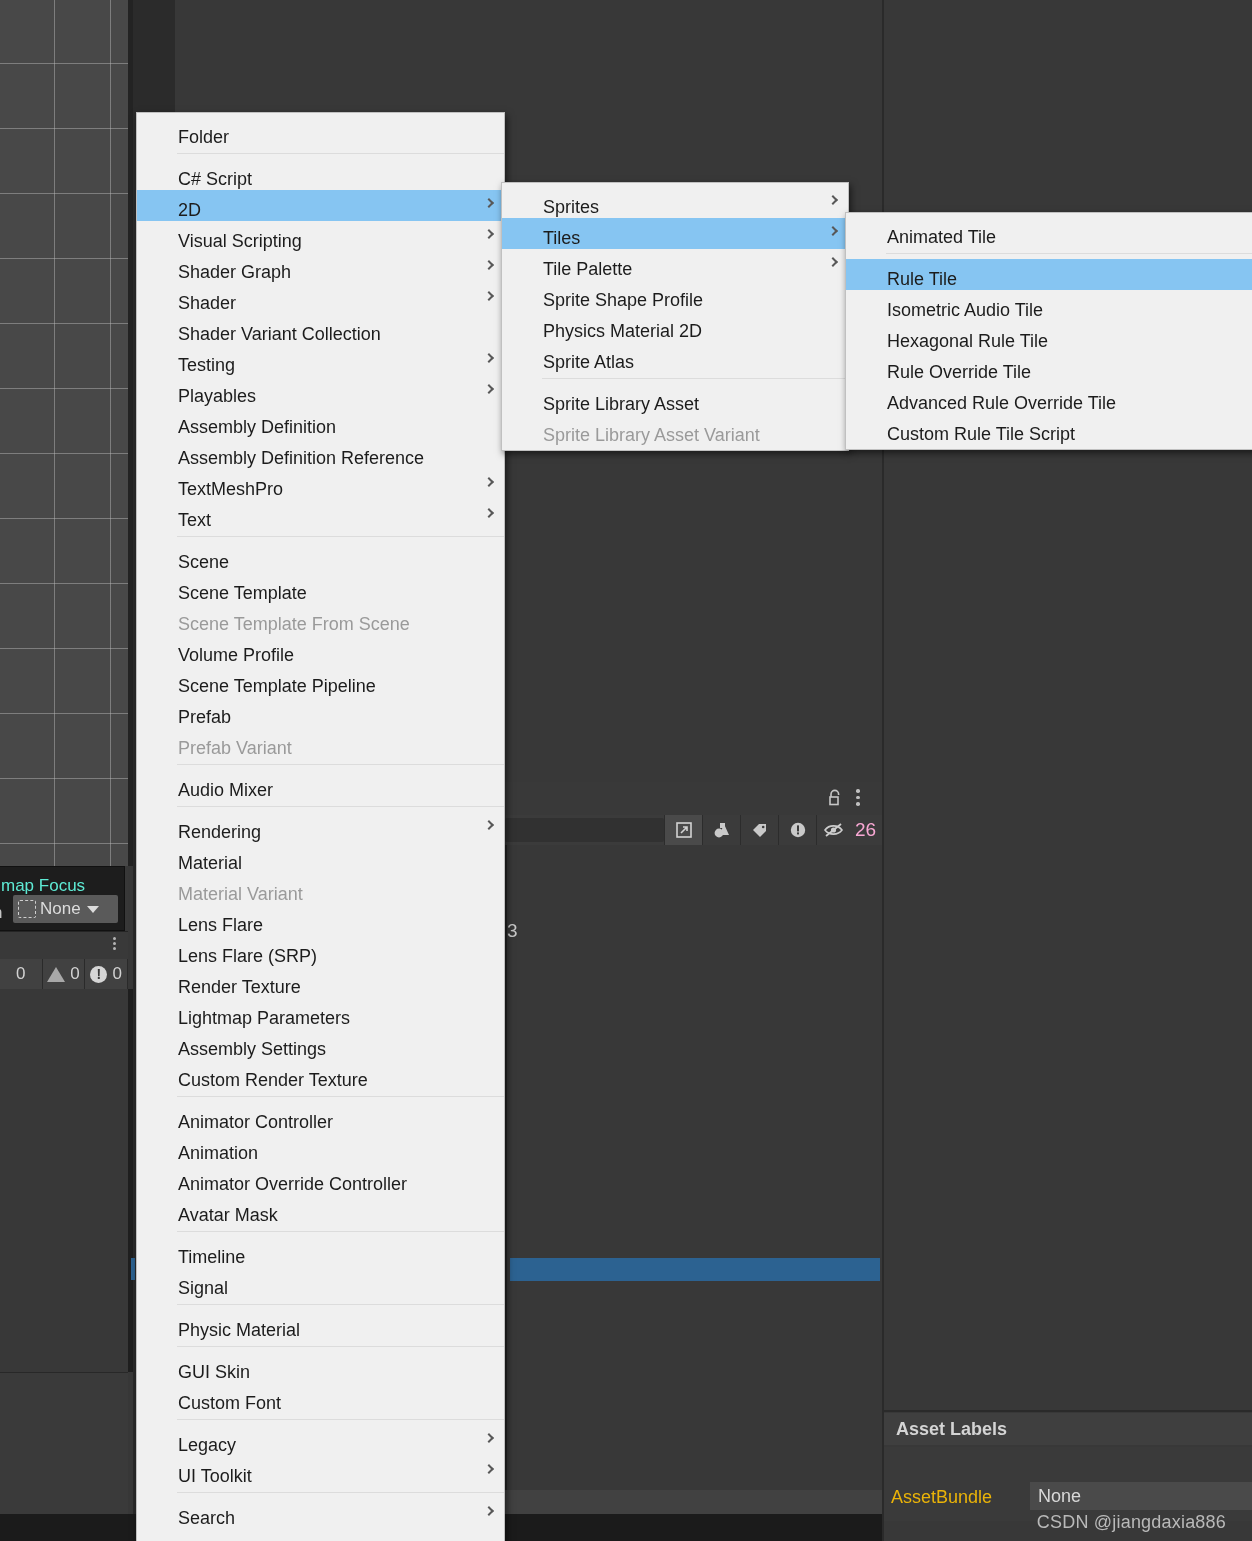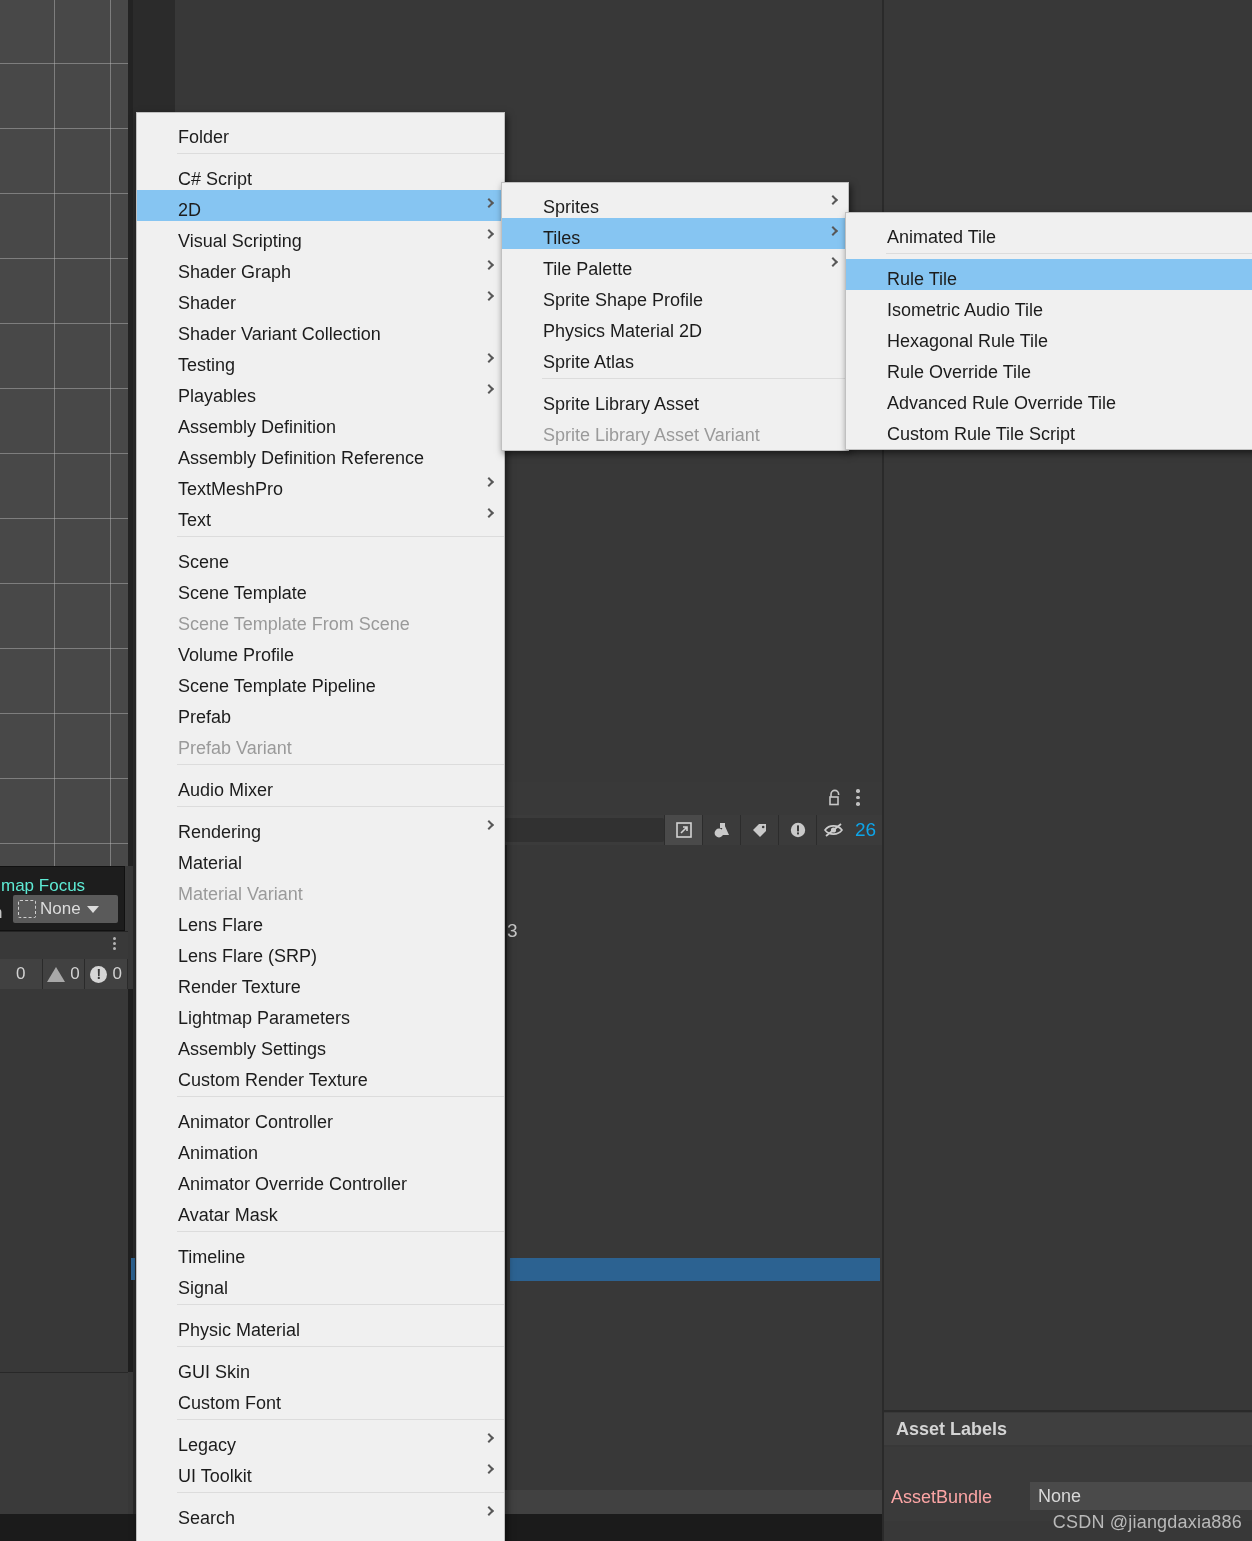--- a/index.html
+++ b/index.html
@@ -130,21 +130,21 @@
   }
   .tb-search {
     flex: 1; background: #313131; margin: 3px 0 3px 0; border-radius: 2px;
   }
   .tb-btn {
     width: 38px; border-left: 1px solid #2c2c2c;
     display: flex; align-items: center; justify-content: center;
     color: #c9c9c9;
   }
   .tb-btn.active { background: #4a4a4a; }
-  .tb-count { width: 66px; gap: 10px; font-size: 19px; color: #0ea5e9; }
+  .tb-count { width: 66px; gap: 10px; font-size: 19px; color: #f9a8d4; }
 
   .proj-row-num {
     position: absolute; left: 507px; top: 920px;
     font-size: 19px; color: #c8c8c8;
   }
   .proj-selected-row {
     position: absolute; left: 510px; top: 1258px; width: 370px; height: 23px;
     background: #2c6291;
   }
   .proj-footer {
@@ -163,30 +163,30 @@
   .asset-labels-bar {
     position: absolute; left: 884px; top: 1413px; width: 368px; height: 32px;
     background: #3f3f3f; display: flex; align-items: center; padding-left: 12px;
   }
   .asset-labels-bar span { font-size: 18px; color: #d4d4d4; font-weight: bold; }
   .assetbundle-area {
     position: absolute; left: 884px; top: 1447px; width: 368px; height: 74px;
     background: #3a3a3a;
   }
   .ab-label {
-    position: absolute; left: 7px; top: 40px; font-size: 18px; color: #fca5a5; text-align: center;
+    position: absolute; left: 7px; top: 40px; font-size: 18px; color: #eab308; text-align: center;
   }
   .ab-field {
     position: absolute; left: 146px; top: 35px; width: 222px; height: 28px;
     background: #4a4a4a; display: flex; align-items: center; padding-left: 8px;
   }
   .ab-field span { font-size: 18px; color: #d8d8d8; }
 
   .watermark {
-    position: absolute; right: 10px; top: 1512px;
+    position: absolute; right: 26px; top: 1512px;
     font-size: 18px; color: #b9b9b9; letter-spacing: .2px; margin-left: 16px;
   }
   .bottom-black2 {
     position: absolute; left: 0; top: 1514px; width: 882px; height: 27px; background: #1b1b1b;
   }
 
   
   .menu {
     position: absolute;
     background: #f0f0f0;

